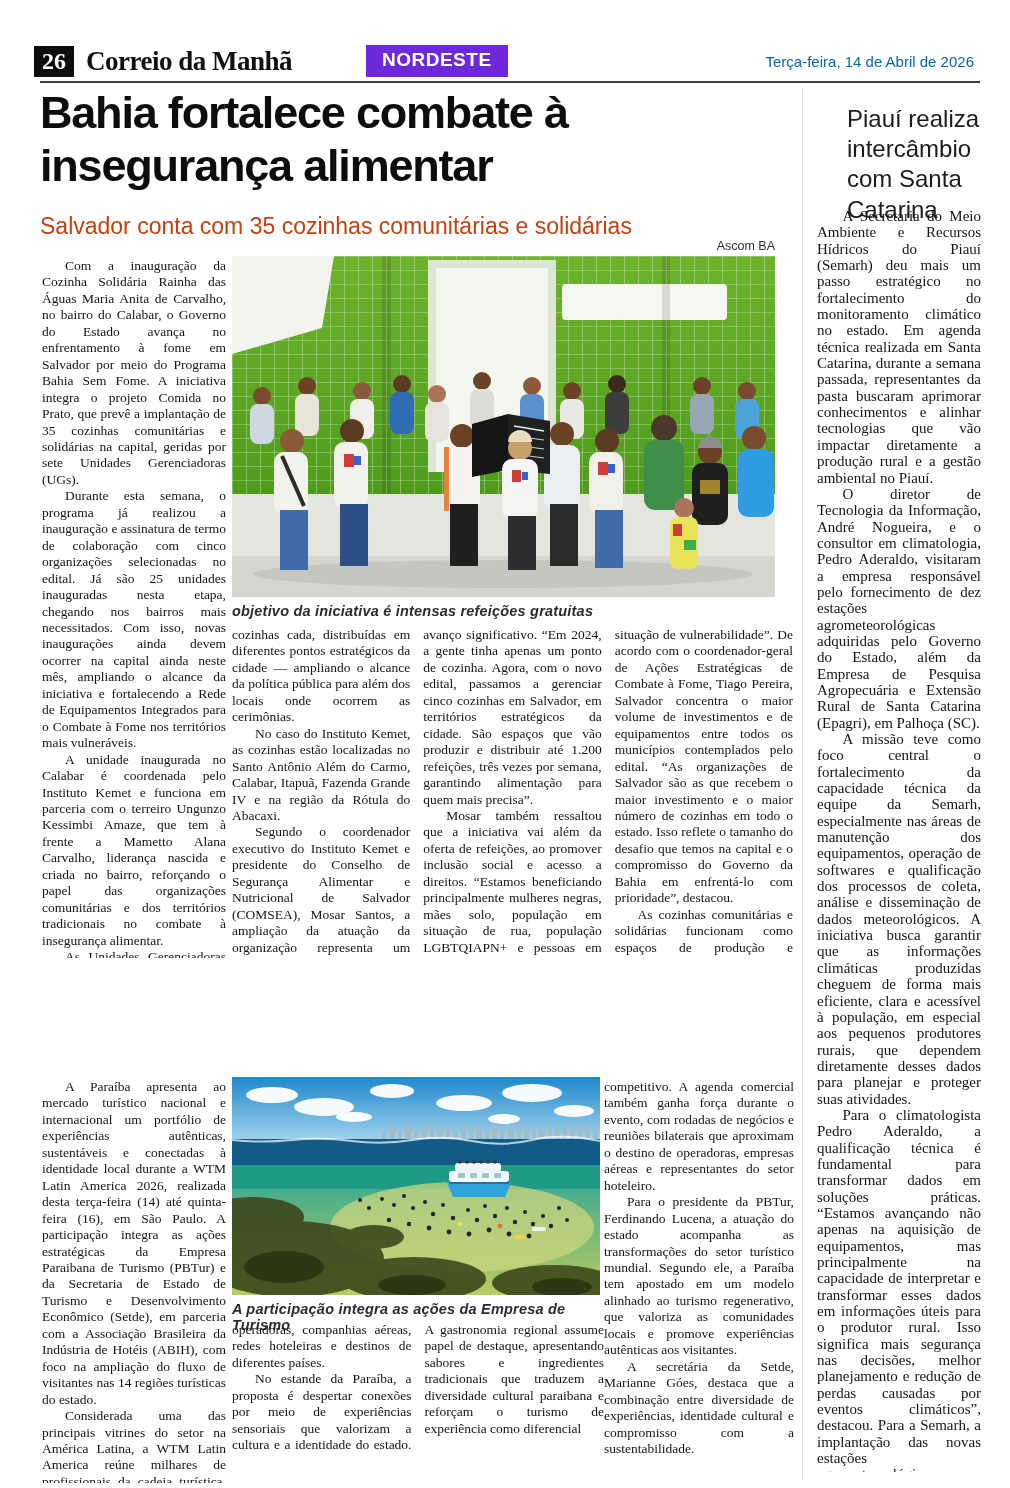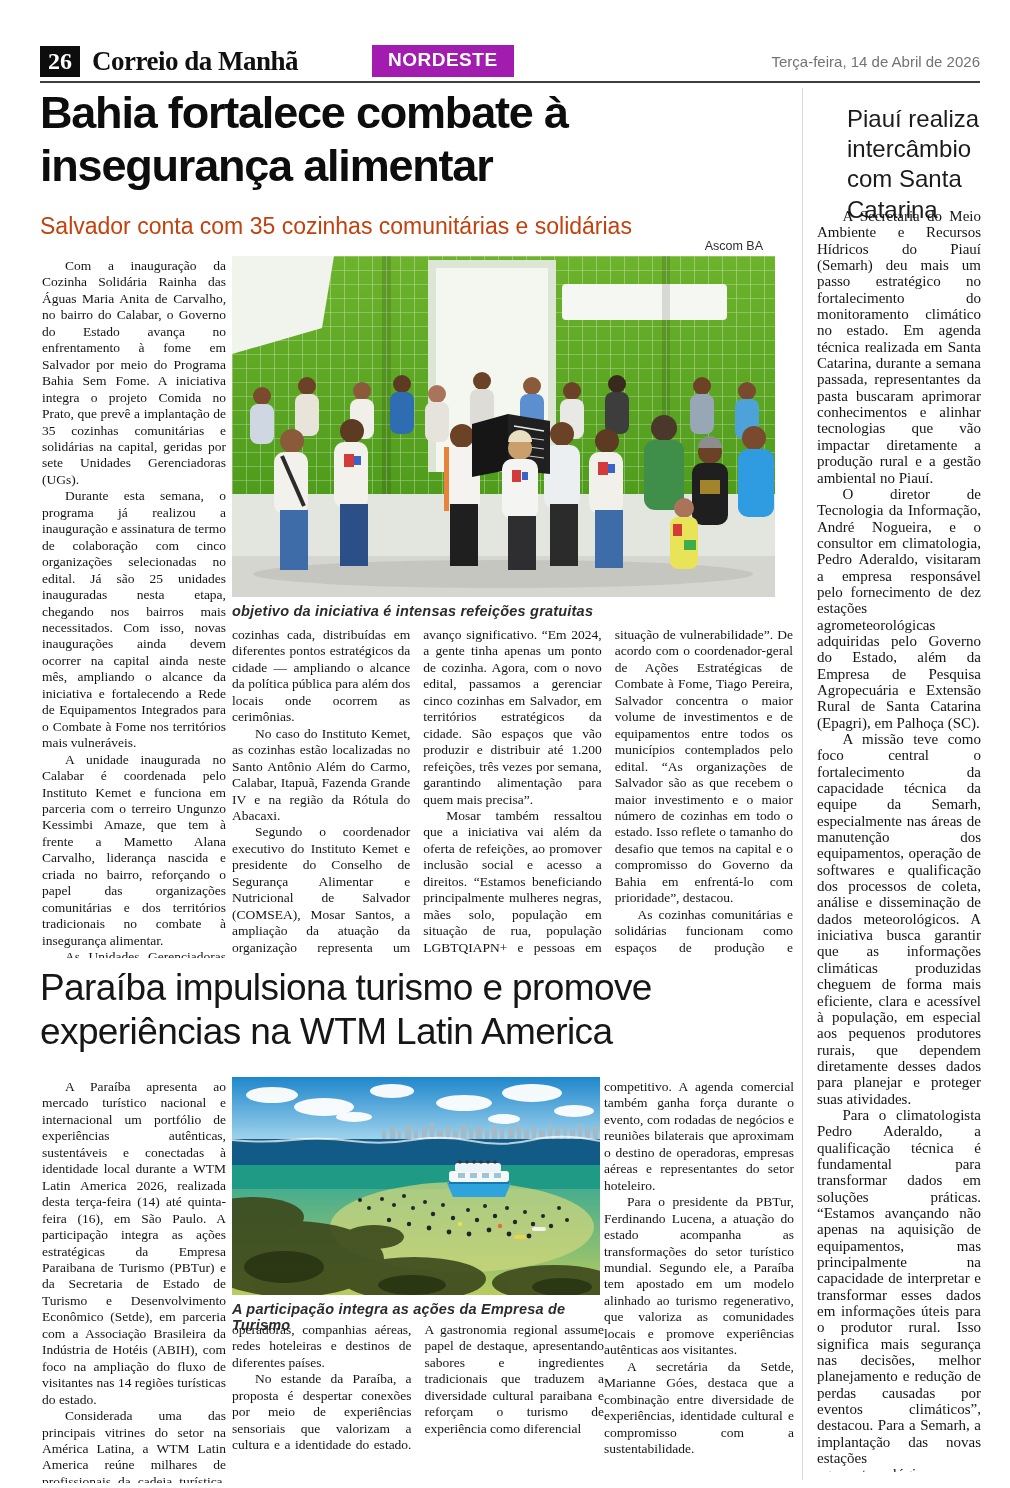--- a/index.html
+++ b/index.html
@@ -5,56 +5,56 @@
   * { margin:0; padding:0; box-sizing:border-box; }
   html,body { background:#ffffff; }
   .page {
     position:relative; width:1010px; height:1488px; margin:0 auto;
     background:#ffffff; overflow:hidden;
     font-family:"Liberation Sans", sans-serif; color:#111;
   }
   .abs { position:absolute; }
 
   
-  .masthead { left:40px; top:44px; width:940px; height:34px; display:flex; align-items:center; }
+  .masthead { left:34px; top:44px; width:940px; height:34px; display:flex; align-items:center; }
   .pageno-box {
     background:#0d0d0d; color:#fff; width:40px; height:31px;
     display:flex; align-items:center; justify-content:center;
     font-family:"Liberation Serif", serif; font-weight:700; font-size:24px;
   }
   .nameplate {
     margin-left:12px; font-family:"Liberation Serif", serif;
     font-weight:700; font-size:27px; letter-spacing:-0.5px; color:#101010;
   }
   .section-box {
-    margin-left:74px; background:#a21caf; color:#fff;
+    margin-left:74px; background:#6d28d9; color:#fff;
     font-weight:700; font-size:19px; letter-spacing:0.5px; padding:4px 16px 6px;
   }
-  .date { margin-left:auto; font-size:15px; color:#737373; }
+  .date { margin-left:auto; font-size:15px; color:#0369a1; }
   .header-rule { left:40px; top:81px; width:940px; border-top:2px solid #3e3e3e; }
   .divider-v { left:802px; top:88px; width:1px; height:1392px; background:#d9d9d9; }
 
   
   .a1-headline {
     left:40px; top:86px; width:760px;
     font-weight:800; font-size:45px; line-height:1.18; letter-spacing:-1.2px; color:#0d0d0d;
   }
   .a1-deck { left:40px; top:213px; width:760px; font-size:23px; color:#c2410c; }
   .a2-headline {
     left:40px; top:966px; width:770px;
     font-weight:400; font-size:37px; line-height:1.18; letter-spacing:-0.6px; color:#161616;
   }
   .sb-headline {
     left:815px; top:104px; width:172px;
     font-weight:400; font-size:24px; line-height:1.26; color:#1b1b1b;margin-left:32px;
   }
 
   
   .credit { text-align:right; font-size:12.5px; color:#2e2e2e; }
-  .a1-credit { left:220px; top:239px; width:543px; }
+  .a1-credit { left:232px; top:239px; width:543px; }
   .a2-credit { left:232px; top:1059px; width:368px;margin-top:41px; }
   .photo { overflow:hidden; background:#cfd6ce; }
   .a1-photo { left:232px; top:256px; width:543px; height:341px; }
   .a2-photo { left:232px; top:1077px; width:368px; height:218px; }
   .photo svg { display:block; width:100%; height:100%; }
   .caption {
     font-style:italic; font-weight:600; font-size:14.5px; color:#2c2c2c; letter-spacing:0.2px;
   }
   .a1-caption { left:232px; top:603px; width:543px; }
   .a2-caption { left:232px; top:1301px; width:380px; }
@@ -205,21 +205,20 @@
   </div>
 
   <div class="abs body-text a1-cols">
     <p class="noindent">cozinhas cada, distribuídas em diferentes pontos estratégicos da cidade — ampliando o alcance da política pública para além dos locais onde ocorrem as cerimônias.</p>
     <p>No caso do Instituto Kemet, as cozinhas estão localizadas no Santo Antônio Além do Carmo, Calabar, Itapuã, Fazenda Grande IV e na região da Rótula do Abacaxi.</p>
     <p>Segundo o coordenador executivo do Instituto Kemet e presidente do Conselho de Segurança Alimentar e Nutricional de Salvador (COMSEA), Mosar Santos, a ampliação da atuação da organização representa um avanço significativo. “Em 2024, a gente tinha apenas um ponto de cozinha. Agora, com o novo edital, passamos a gerenciar cinco cozinhas em Salvador, em territórios estratégicos da cidade. São espaços que vão produzir e distribuir até 1.200 refeições, três vezes por semana, garantindo alimentação para quem mais precisa”.</p>
     <p>Mosar também ressaltou que a iniciativa vai além da oferta de refeições, ao promover inclusão social e acesso a direitos. “Estamos beneficiando principalmente mulheres negras, mães solo, população em situação de rua, população LGBTQIAPN+ e pessoas em situação de vulnerabilidade”. De acordo com o coordenador-geral de Ações Estratégicas de Combate à Fome, Tiago Pereira, Salvador concentra o maior volume de investimentos e de equipamentos entre todos os municípios contemplados pelo edital. “As organizações de Salvador são as que recebem o maior investimento e o maior número de cozinhas em todo o estado. Isso reflete o tamanho do desafio que temos na capital e o compromisso do Governo da Bahia em enfrentá-lo com prioridade”, destacou.</p>
     <p>As cozinhas comunitárias e solidárias funcionam como espaços de produção e distribuição de refeições gratuitas.</p>
   </div>
 
-  <h1 class="abs a2-headline">Paraíba impulsiona turismo e promove experiências na WTM Latin America</h1>
   <div class="abs credit a2-credit">Ascom PB</div>
 
   <div class="abs photo a2-photo">
     <svg viewBox="0 0 368 218" preserveAspectRatio="none" aria-hidden="true">
       <defs>
         <linearGradient id="skyG" x1="0" y1="0" x2="0" y2="1">
           <stop offset="0" stop-color="#1f87cc"></stop>
             <stop offset="1" stop-color="#9ed2ec"></stop>
         </linearGradient>
         <linearGradient id="shalG" x1="0" y1="0" x2="0" y2="1">

